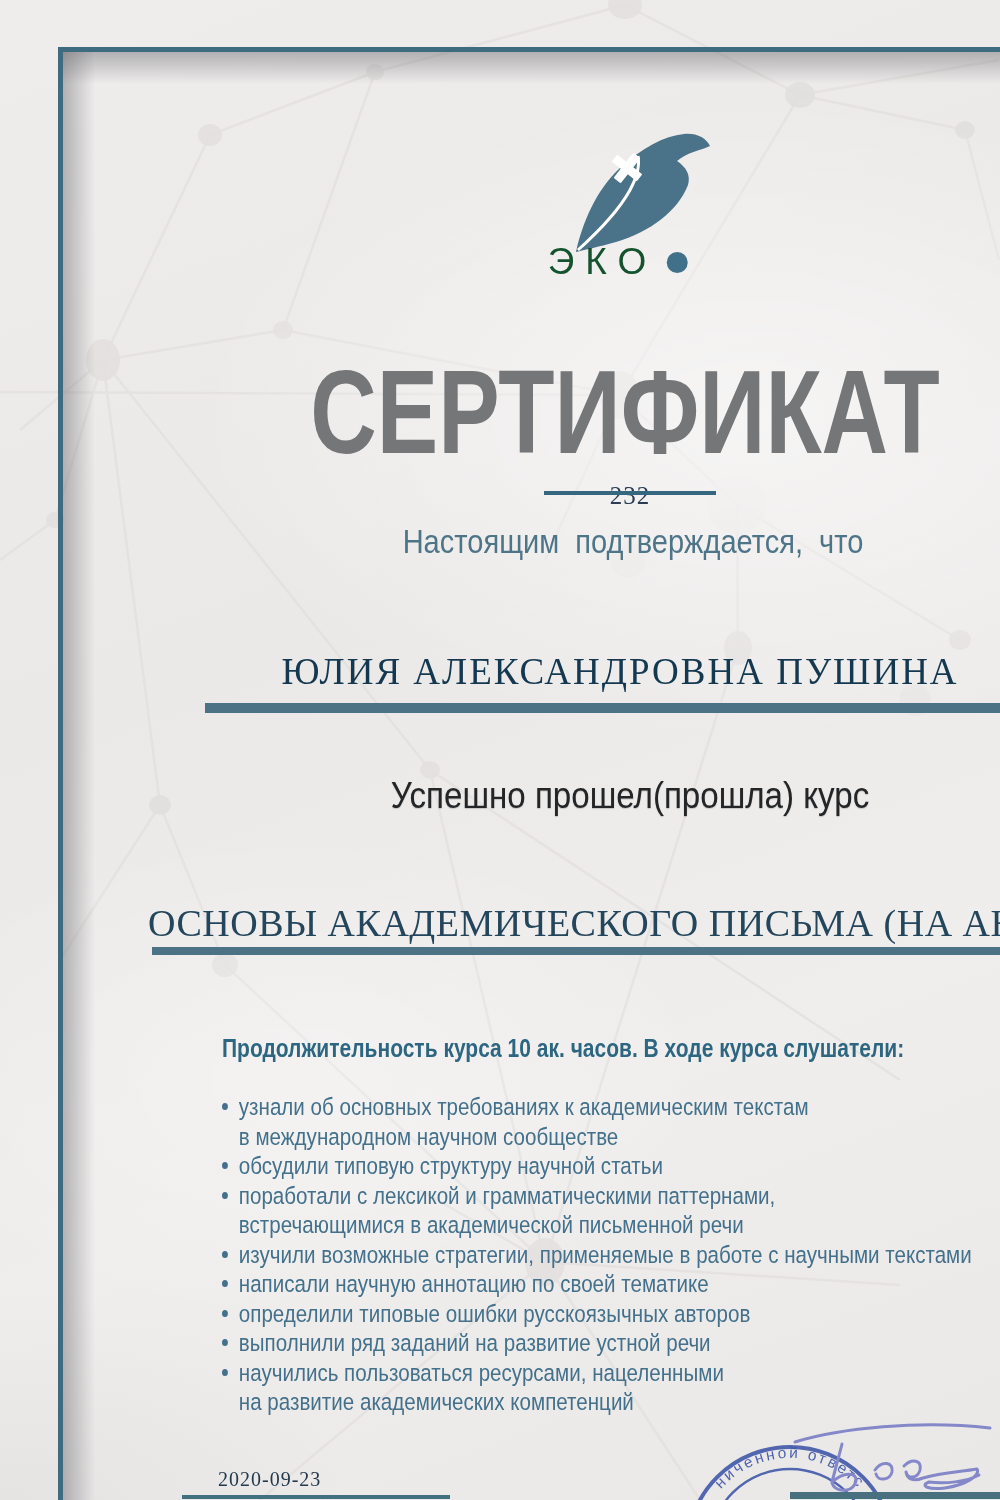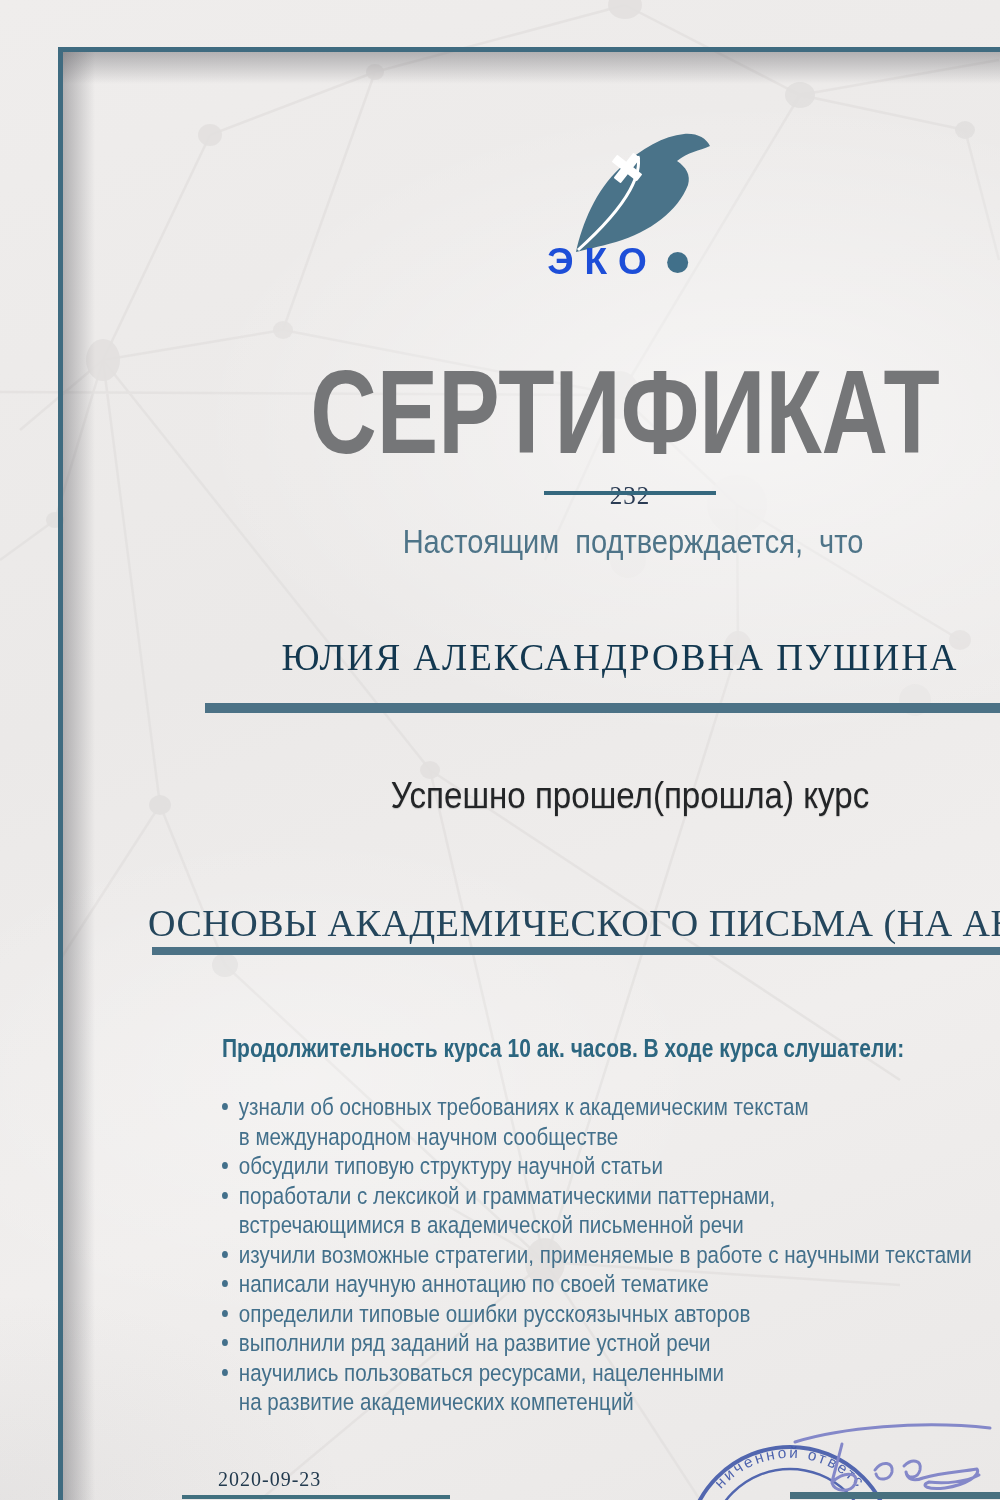--- a/index.html
+++ b/index.html
@@ -22,29 +22,29 @@
     background:linear-gradient(180deg,rgba(88,88,94,.40),rgba(88,88,94,0));}
   .frame-shadow-left{position:absolute;left:63px;top:52px;width:32px;bottom:0;z-index:2;
     background:linear-gradient(90deg,rgba(88,88,94,.40),rgba(88,88,94,0));}
   
   .content{position:absolute;inset:0;z-index:3;}
   .abs{position:absolute;}
   .serif{font-family:"Liberation Serif",serif;}
   .logo-svg{position:absolute;left:570px;top:124px;}
   .brand-row{position:absolute;left:620px;top:241px;transform:translateX(-50%);
     display:flex;align-items:center;gap:15px;white-space:nowrap;}
-  .brand-word{font-size:37px;font-weight:bold;color:#1d4ed8;letter-spacing:11px;}
+  .brand-word{font-size:37px;font-weight:normal;color:#14532d;letter-spacing:11px;}
   .brand-dot{width:21px;height:21px;border-radius:50%;background:#41708a;flex:0 0 auto;margin-left:-6px;margin-right:5px;}
   .cert-title{left:625px;top:344px;font-size:118px;font-weight:bold;color:#757678;
     letter-spacing:0px;white-space:nowrap;transform:translateX(-50%) scaleX(0.78);transform-origin:center top;}
   .cert-number{left:630px;top:466px;font-size:25px;color:#2b3c54;letter-spacing:1px;transform:translateX(-50%);margin-top:16px;}
   .number-line{left:630px;top:491px;width:172px;height:3.5px;background:#35687e;transform:translateX(-50%);}
   .statement{left:633px;top:523px;font-size:33px;color:#4e7488;word-spacing:9px;white-space:nowrap;
     transform:translateX(-50%) scaleX(0.88);transform-origin:center top;}
-  .recipient{left:620px;top:636px;font-size:37px;color:#133850;letter-spacing:2px;white-space:nowrap;transform:translateX(-50%);}
+  .recipient{left:620px;top:650px;font-size:37px;color:#133850;letter-spacing:2px;white-space:nowrap;transform:translateX(-50%);}
   .recipient-line{left:205px;top:703px;right:-20px;height:10px;background:#4c7286;}
   .completion{left:630px;top:775px;font-size:36px;color:#232527;white-space:nowrap;
     transform:translateX(-50%) scaleX(0.92);transform-origin:center top;text-shadow:0 1px 1px rgba(120,120,120,.35);}
   .course-title{left:148px;top:901px;font-size:38px;color:#24465c;letter-spacing:0.5px;white-space:nowrap;}
   .course-line{left:152px;top:947px;right:-20px;height:8px;background:#4c7286;}
   .course-info{left:222px;top:1034px;width:900px;transform:scaleX(0.84);transform-origin:left top;}
   .duration{font-size:25px;font-weight:bold;color:#2c6680;margin:0 0 30px 0;line-height:28px;white-space:nowrap;}
   ul.bullets{list-style:none;margin:0;padding:0;font-size:24.5px;color:#43708b;}
   ul.bullets li{display:flex;line-height:29.5px;}
   ul.bullets .dot{width:7px;height:7px;border-radius:50%;background:#43708b;flex:0 0 auto;margin:11px 13px 0 0;}

